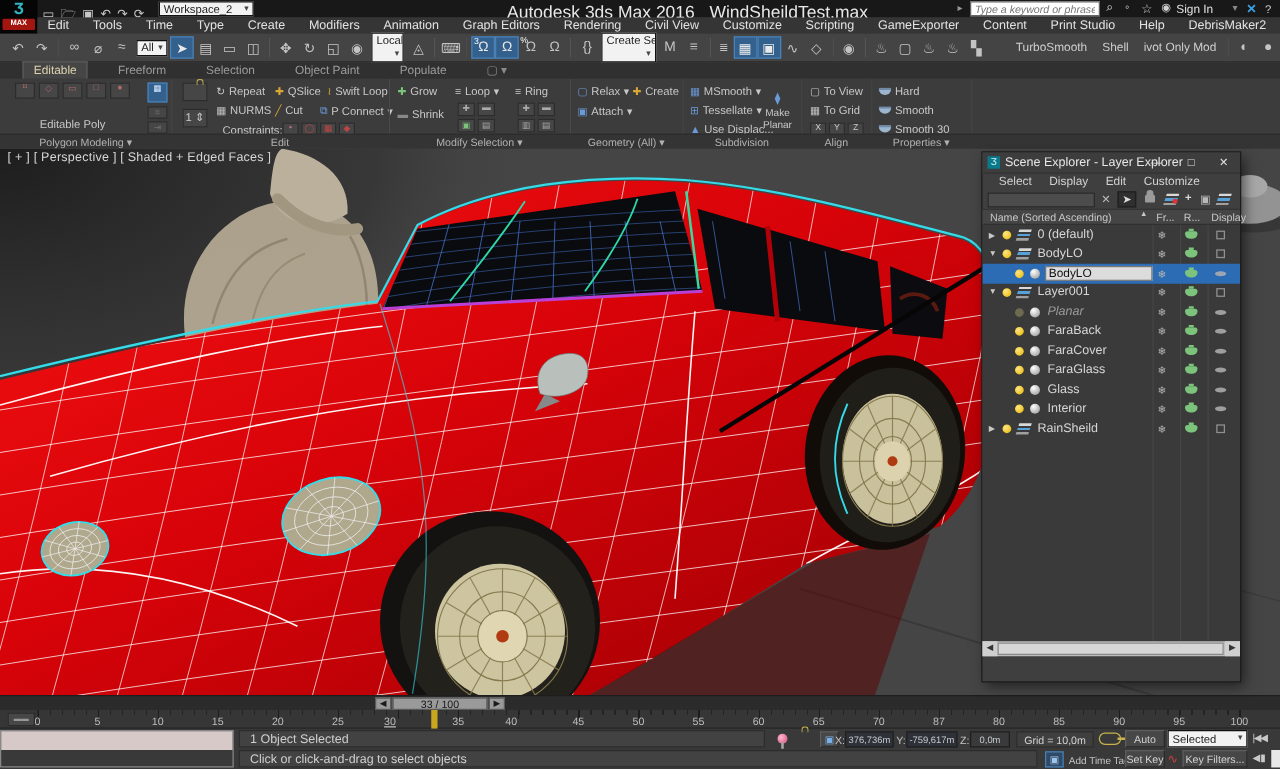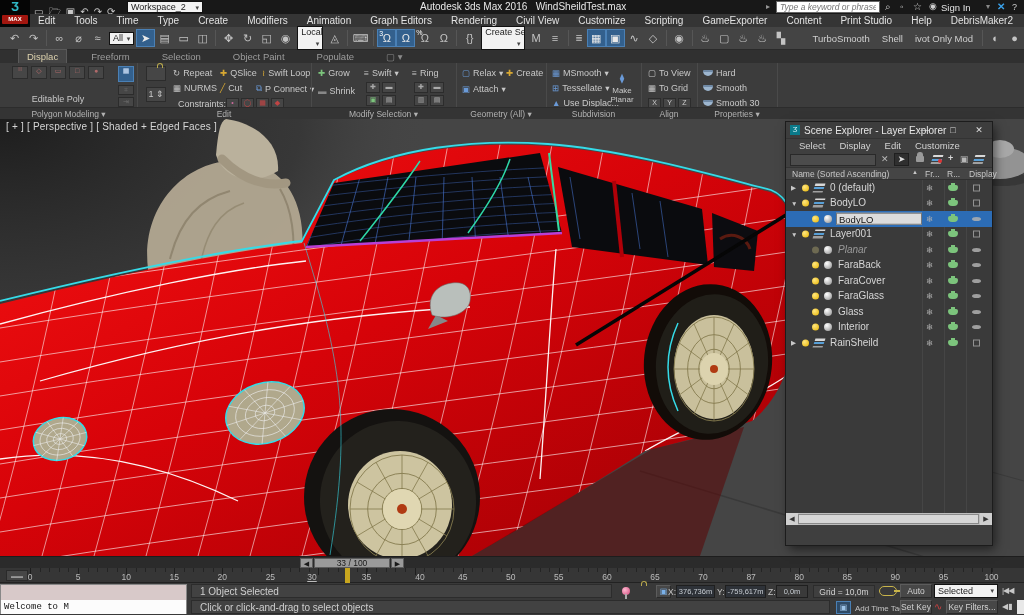--- a/index.html
+++ b/index.html
@@ -10,21 +10,21 @@
   
   #titlebar{left:0;top:0;width:1024px;height:14px;background:#181818;color:#d8d8d8}
   #menubar{left:30px;top:14px;width:994px;height:13px;background:#353535;display:flex;align-items:center;gap:19px;padding-left:8px}
   .menu-item{font-size:10px;color:#e2e2e2;white-space:nowrap;flex:none}
   #applogo{left:0;top:0;width:30px;height:27px;background:#050505;text-align:center}
   #applogo .glyph{color:#2fb6c4;font-size:13px;font-weight:bold;line-height:14px;display:block}
   #applogo .badge{display:block;background:#a3160f;color:#fff;font-size:6px;font-weight:bold;line-height:9px;margin:1px 2px 0 2px;border-radius:1px}
   .qicon{display:inline-block;color:#c8c8c8;font-size:10px;margin-right:5px}
   .combo{background:#f2f2f2;border:1px solid #111;color:#222;font-size:9px;line-height:11px;padding:0 3px;white-space:nowrap;overflow:hidden}
   .combo .dd{float:right;color:#444;font-size:7px}
-  #title-text{left:420px;top:1px;width:300px;text-align:left;font-size:10px;color:#e8e8e8;white-space:nowrap}
+  #title-text{left:400px;top:1px;width:300px;text-align:center;font-size:14px;color:#e8e8e8;white-space:nowrap}
   #search-box{left:776px;top:1px;width:104px;height:12px;background:#fff;border:1px solid #666;font-size:8.5px;font-style:italic;color:#888;padding:0 3px;line-height:10px}
   
   #toolbar{left:0;top:27px;width:1024px;height:23px;background:#444444;border-bottom:1px solid #2a2a2a;display:flex;align-items:center;padding-left:5px}
   .ti{position:relative;display:inline-flex;align-items:center;justify-content:center;width:19px;height:18px;color:#c4c4c4;font-size:11px;flex:none}
   .ti.sm{width:15px;font-size:9px}
   .ti.hl{background:#33608d;border:1px solid #4a80b5;color:#eaeaea}
   .tsep{width:1px;height:16px;background:#2b2b2b;border-right:1px solid #565656;margin:0 3px;flex:none}
   .tbtn-text{flex:none;color:#cfcfcf;font-size:9.5px;padding:2px 6px;white-space:nowrap}
   .sup{position:absolute;left:1px;top:0;font-size:7px;color:#fff}
   
@@ -209,21 +209,21 @@
     <span class="tbtn-text" style="margin-left:16px">TurboSmooth</span>
     <span class="tbtn-text">Shell</span>
     <span class="tbtn-text">ivot Only Mod</span>
     <span class="tsep"></span>
     <span class="ti">◐</span>
     <span class="ti">●</span>
   </div>
 
   <div id="ribbon" class="abs">
     <div id="ribbon-tabs">
-      <span class="rtab active">Displac</span>
+      <span class="rtab active">Editable</span>
       <span class="rtab">Freeform</span>
       <span class="rtab">Selection</span>
       <span class="rtab">Object Paint</span>
       <span class="rtab">Populate</span>
       <span class="rtab" style="color:#8a8a8a"><span>▢</span> <span>▾</span></span>
     </div>
 
     <div id="ribbon-body">
 
       <span class="mini" style="left:12px;top:3px;width:16px;height:13px">⠛</span>
@@ -283,21 +283,21 @@
       <span class="rbtn" style="left:318px;top:5px">
           <span class="ric" style="color:#7cc47c">✚</span>
           <span>Grow</span>
         </span>
       <span class="rbtn" style="left:318px;top:23px">
           <span class="ric" style="color:#888">▬</span>
           <span>Shrink</span>
         </span>
       <span class="rbtn" style="left:364px;top:5px">
           <span class="ric">≡</span>
-          <span>Swift</span>
+          <span>Loop</span>
           <span class="ric">▾</span>
         </span>
       <span class="mini" style="left:366px;top:19px;width:14px;height:11px;color:#aaa">✚</span>
       <span class="mini" style="left:382px;top:19px;width:14px;height:11px;color:#aaa">▬</span>
       <span class="mini" style="left:366px;top:32px;width:14px;height:11px;color:#7cc47c">▣</span>
       <span class="mini" style="left:382px;top:32px;width:14px;height:11px;color:#aaa">▤</span>
       <span class="rbtn" style="left:412px;top:5px">
           <span class="ric">≡</span>
           <span>Ring</span>
         </span>
@@ -736,40 +736,39 @@
     <div id="marker" style="left: 345.295px;"></div>
     <div id="ruler-labels">
         <span class="rlab" style="left: 30px;">0</span>
         <span class="rlab" style="left: 78.075px;">5</span>
         <span class="rlab" style="left: 126.15px;">10</span>
         <span class="rlab" style="left: 174.225px;">15</span>
         <span class="rlab" style="left: 222.3px;">20</span>
         <span class="rlab" style="left: 270.375px;">25</span>
         <span class="rlab" style="left: 312px; text-decoration: underline;">30</span>
         <span class="rlab" style="left: 366.525px;">35</span>
-        <span class="rlab" style="left: 420px;">40</span>
+        <span class="rlab" style="left: 409px;">40</span>
         <span class="rlab" style="left: 462.675px;">45</span>
         <span class="rlab" style="left: 510.75px;">50</span>
         <span class="rlab" style="left: 558.825px;">55</span>
         <span class="rlab" style="left: 606.9px;">60</span>
         <span class="rlab" style="left: 654.975px;">65</span>
         <span class="rlab" style="left: 703.05px;">70</span>
         <span class="rlab" style="left: 751.125px;">87</span>
         <span class="rlab" style="left: 799.2px;">80</span>
         <span class="rlab" style="left: 847.275px;">85</span>
         <span class="rlab" style="left: 895.35px;">90</span>
         <span class="rlab" style="left: 943.425px;">95</span>
         <span class="rlab" style="left: 991.5px;">100</span>
       </div>
   </div>
 
   <div id="statusbar" class="abs">
     <div id="listener">
       <div class="pink"></div>
-      <div class="white">Welcome to M</div>
     </div>
     <div class="sbar" style="left:191px;top:1px;width:421px;height:14px">
         <span>1 Object Selected</span>
       </div>
     <div class="sbar" style="left:191px;top:17px;width:639px;height:14px">
         <span>Click or click-and-drag to select objects</span>
       </div>
 
     <span class="pin" style="left:622px;top:4px"></span>
     <span class="abs" style="left:640px;top:2px"><span class="lockic"></span></span>

